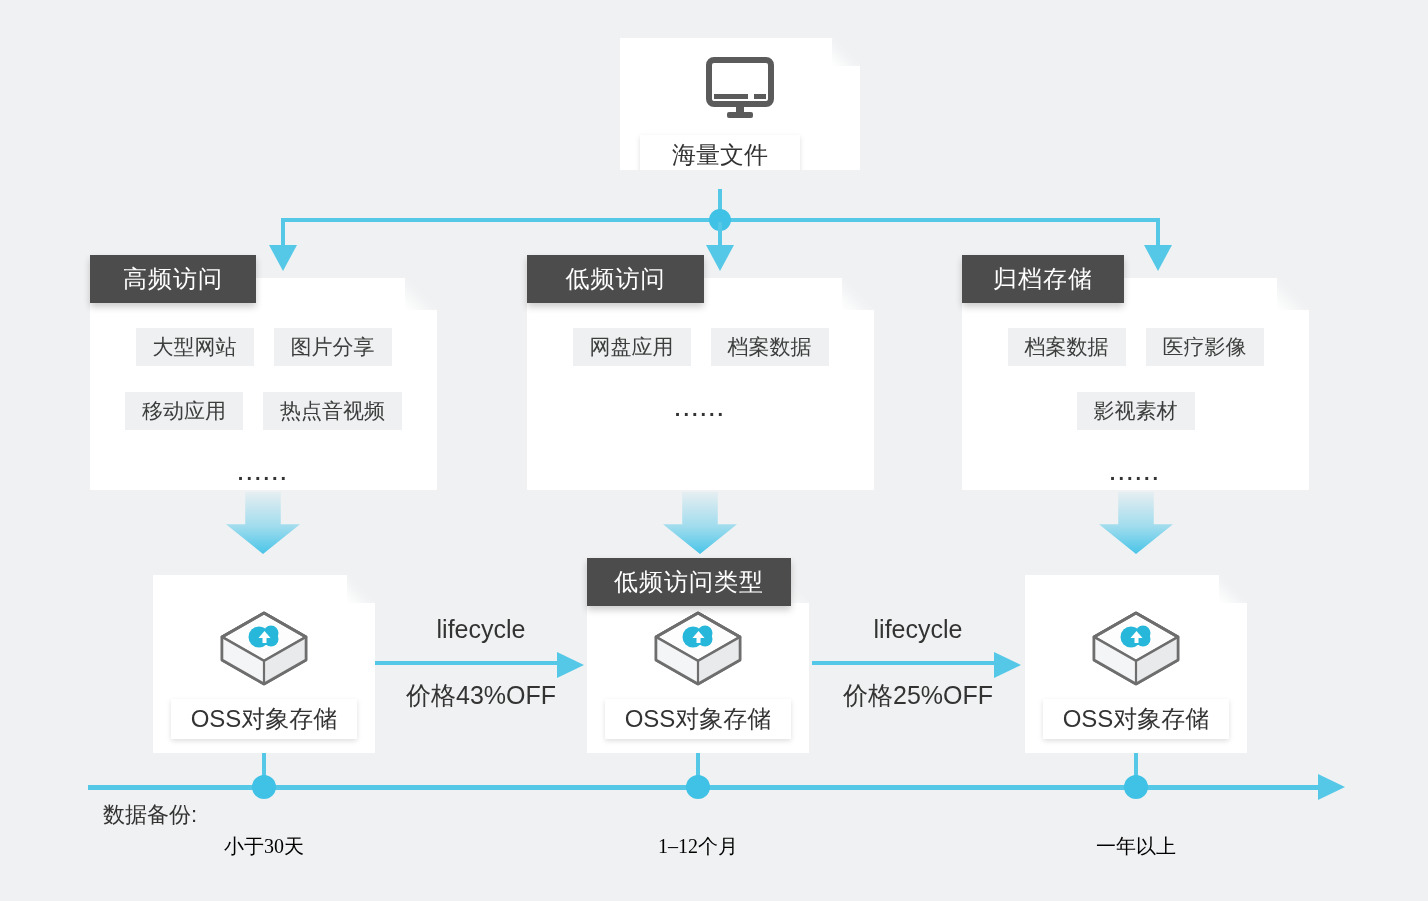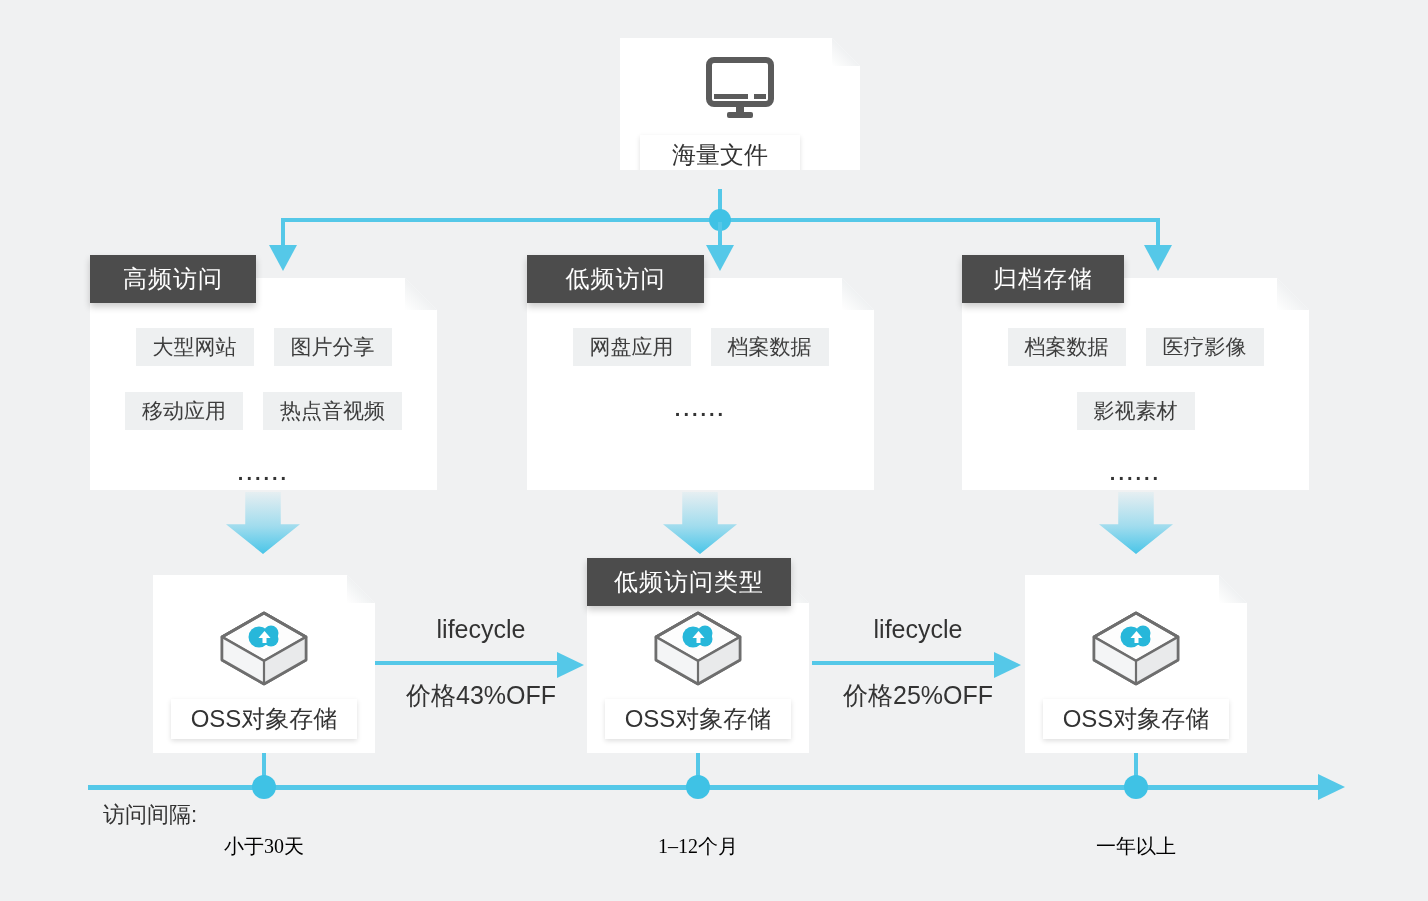--- a/index.html
+++ b/index.html
@@ -227,18 +227,18 @@
   <div class="cline" style="left:696px;top:753px;width:4px;height:34px;"></div>
   <div class="cline" style="left:1134px;top:753px;width:4px;height:34px;"></div>
 
   <div class="cline" style="left:88px;top:785px;width:1230px;height:5px;"></div>
   <div class="arrow-right" style="left:1318px;top:774px;"></div>
 
   <div class="cdot" style="left:252px;top:775px;width:24px;height:24px;"></div>
   <div class="cdot" style="left:686px;top:775px;width:24px;height:24px;"></div>
   <div class="cdot" style="left:1124px;top:775px;width:24px;height:24px;"></div>
 
-  <div class="axis-label" style="left:103px;top:800px;">访问间隔:</div>
+  <div class="axis-label" style="left:103px;top:800px;">数据备份:</div>
   <div class="tick" style="left:264px;top:833px;">小于30天</div>
   <div class="tick" style="left:698px;top:833px;">1–12个月</div>
   <div class="tick" style="left:1136px;top:833px;">一年以上</div>
 
 </div>
 
 </body></html>

